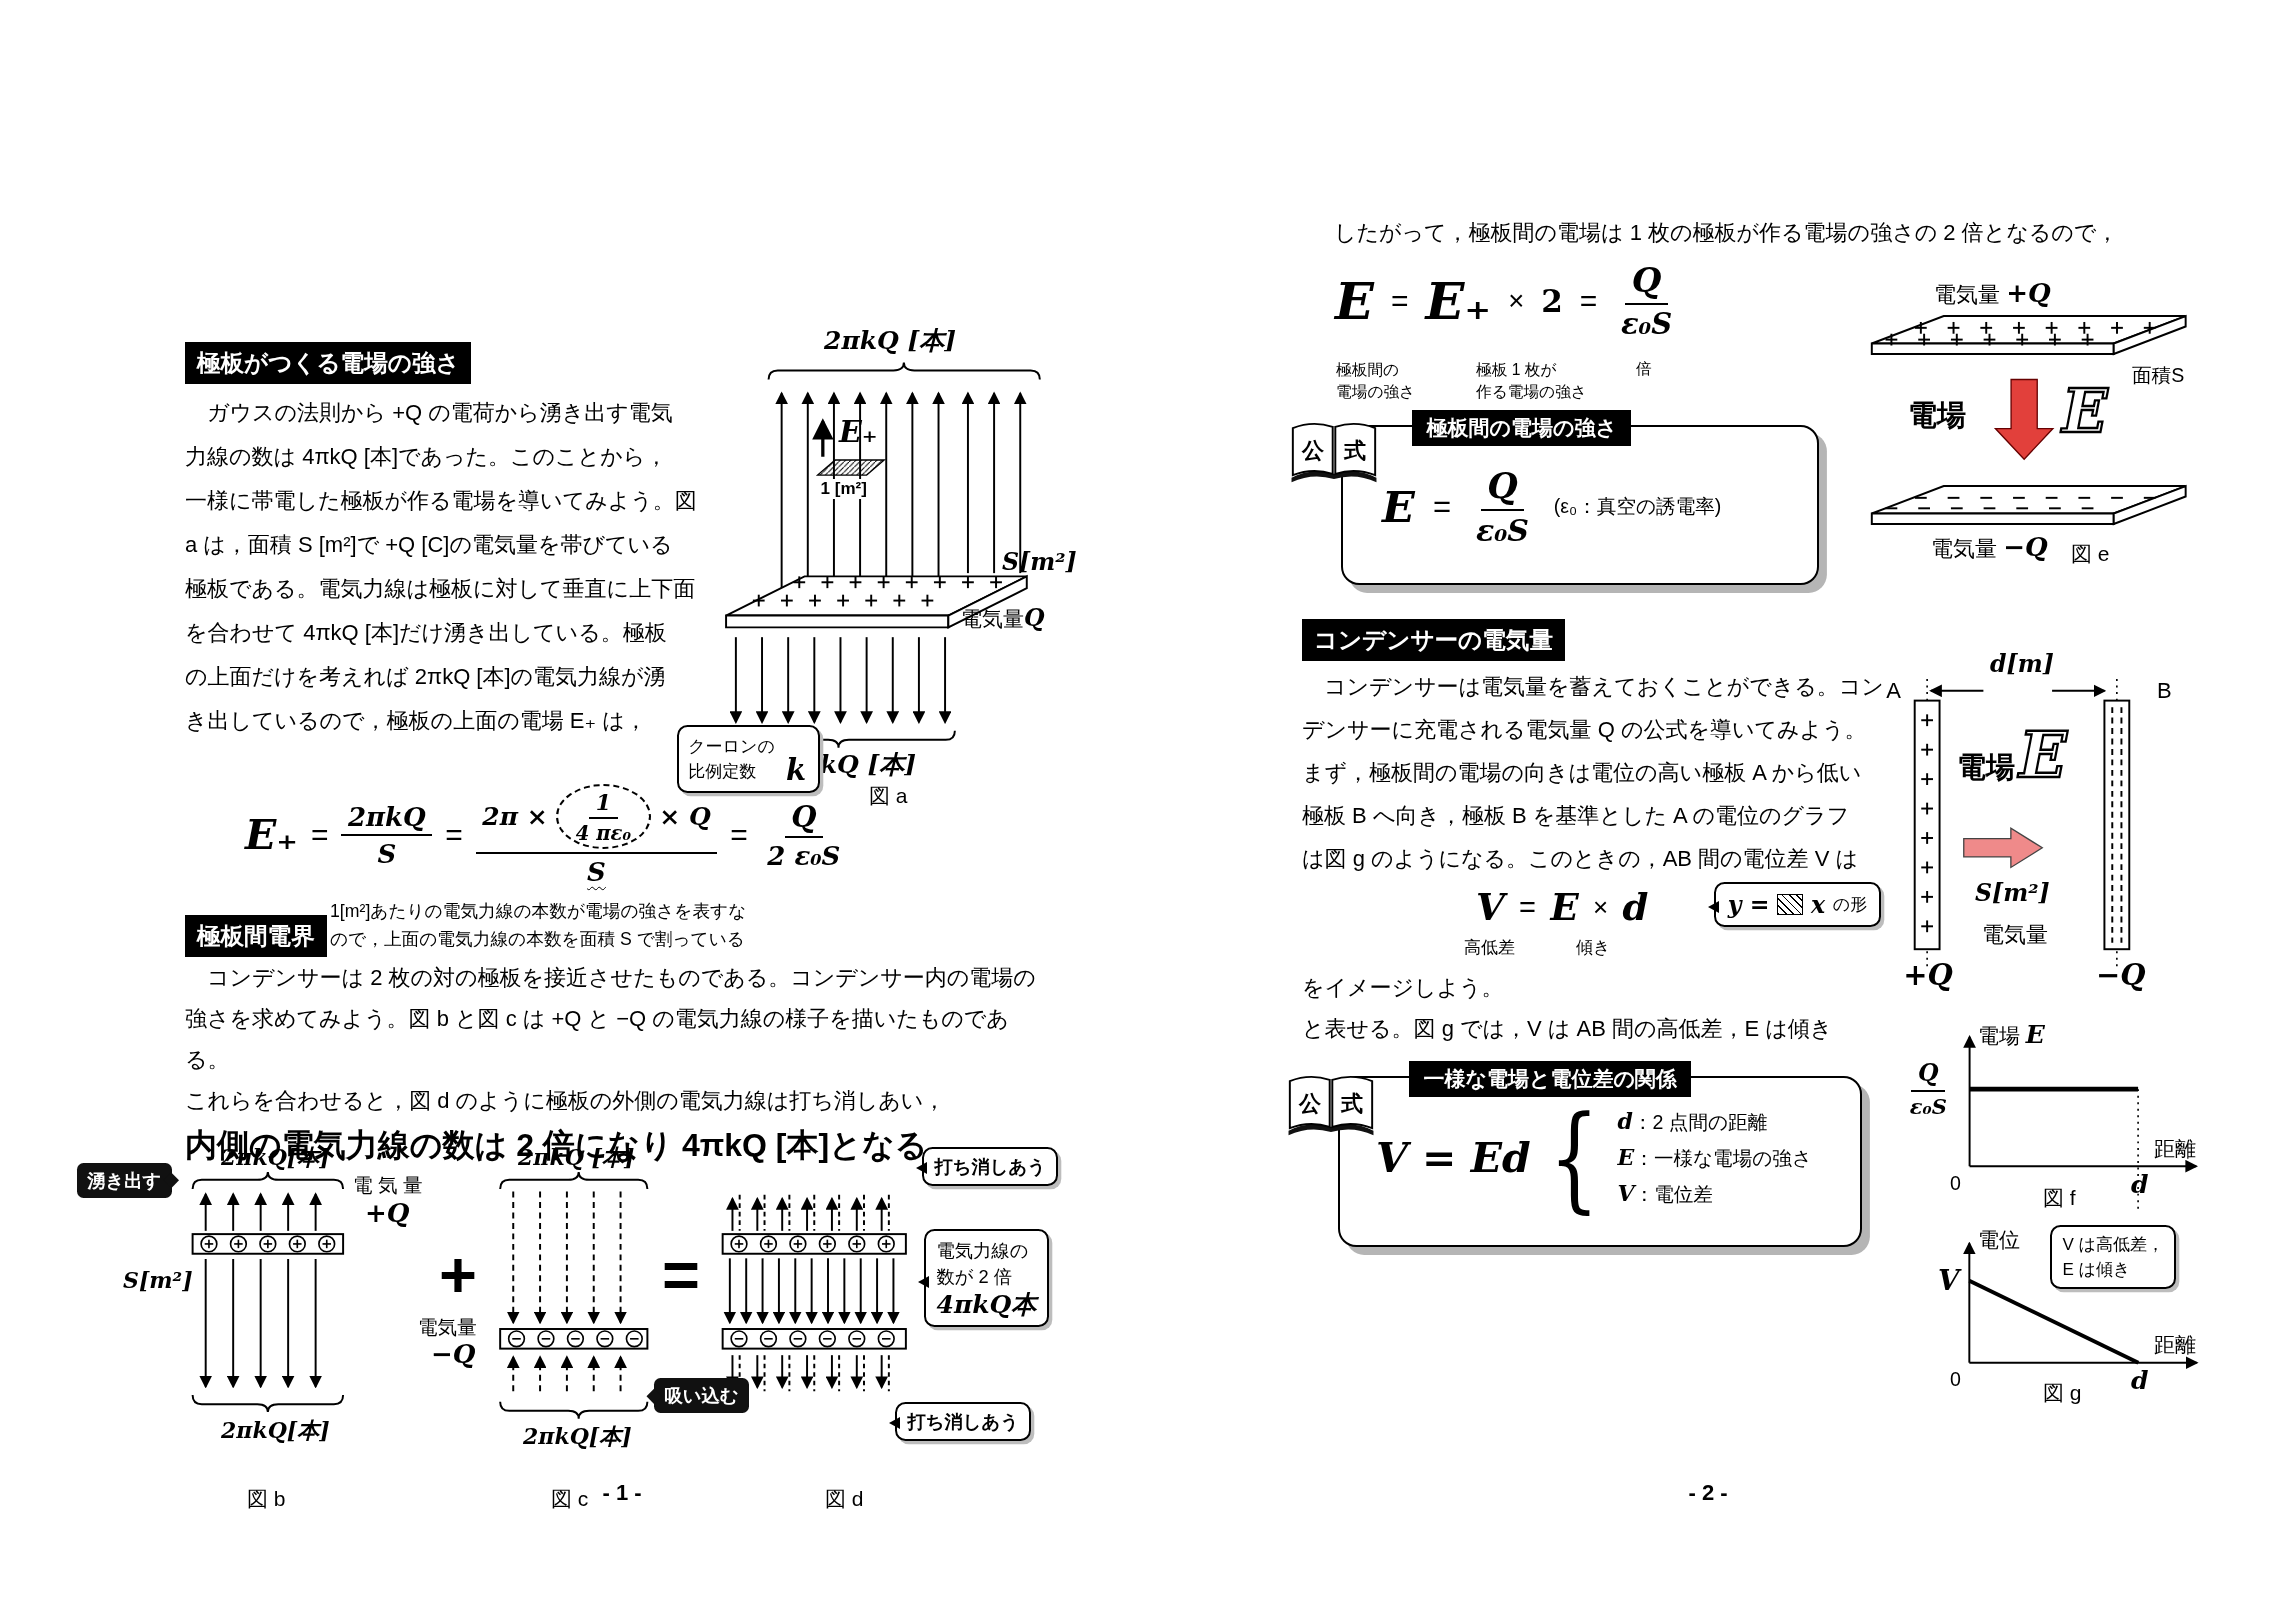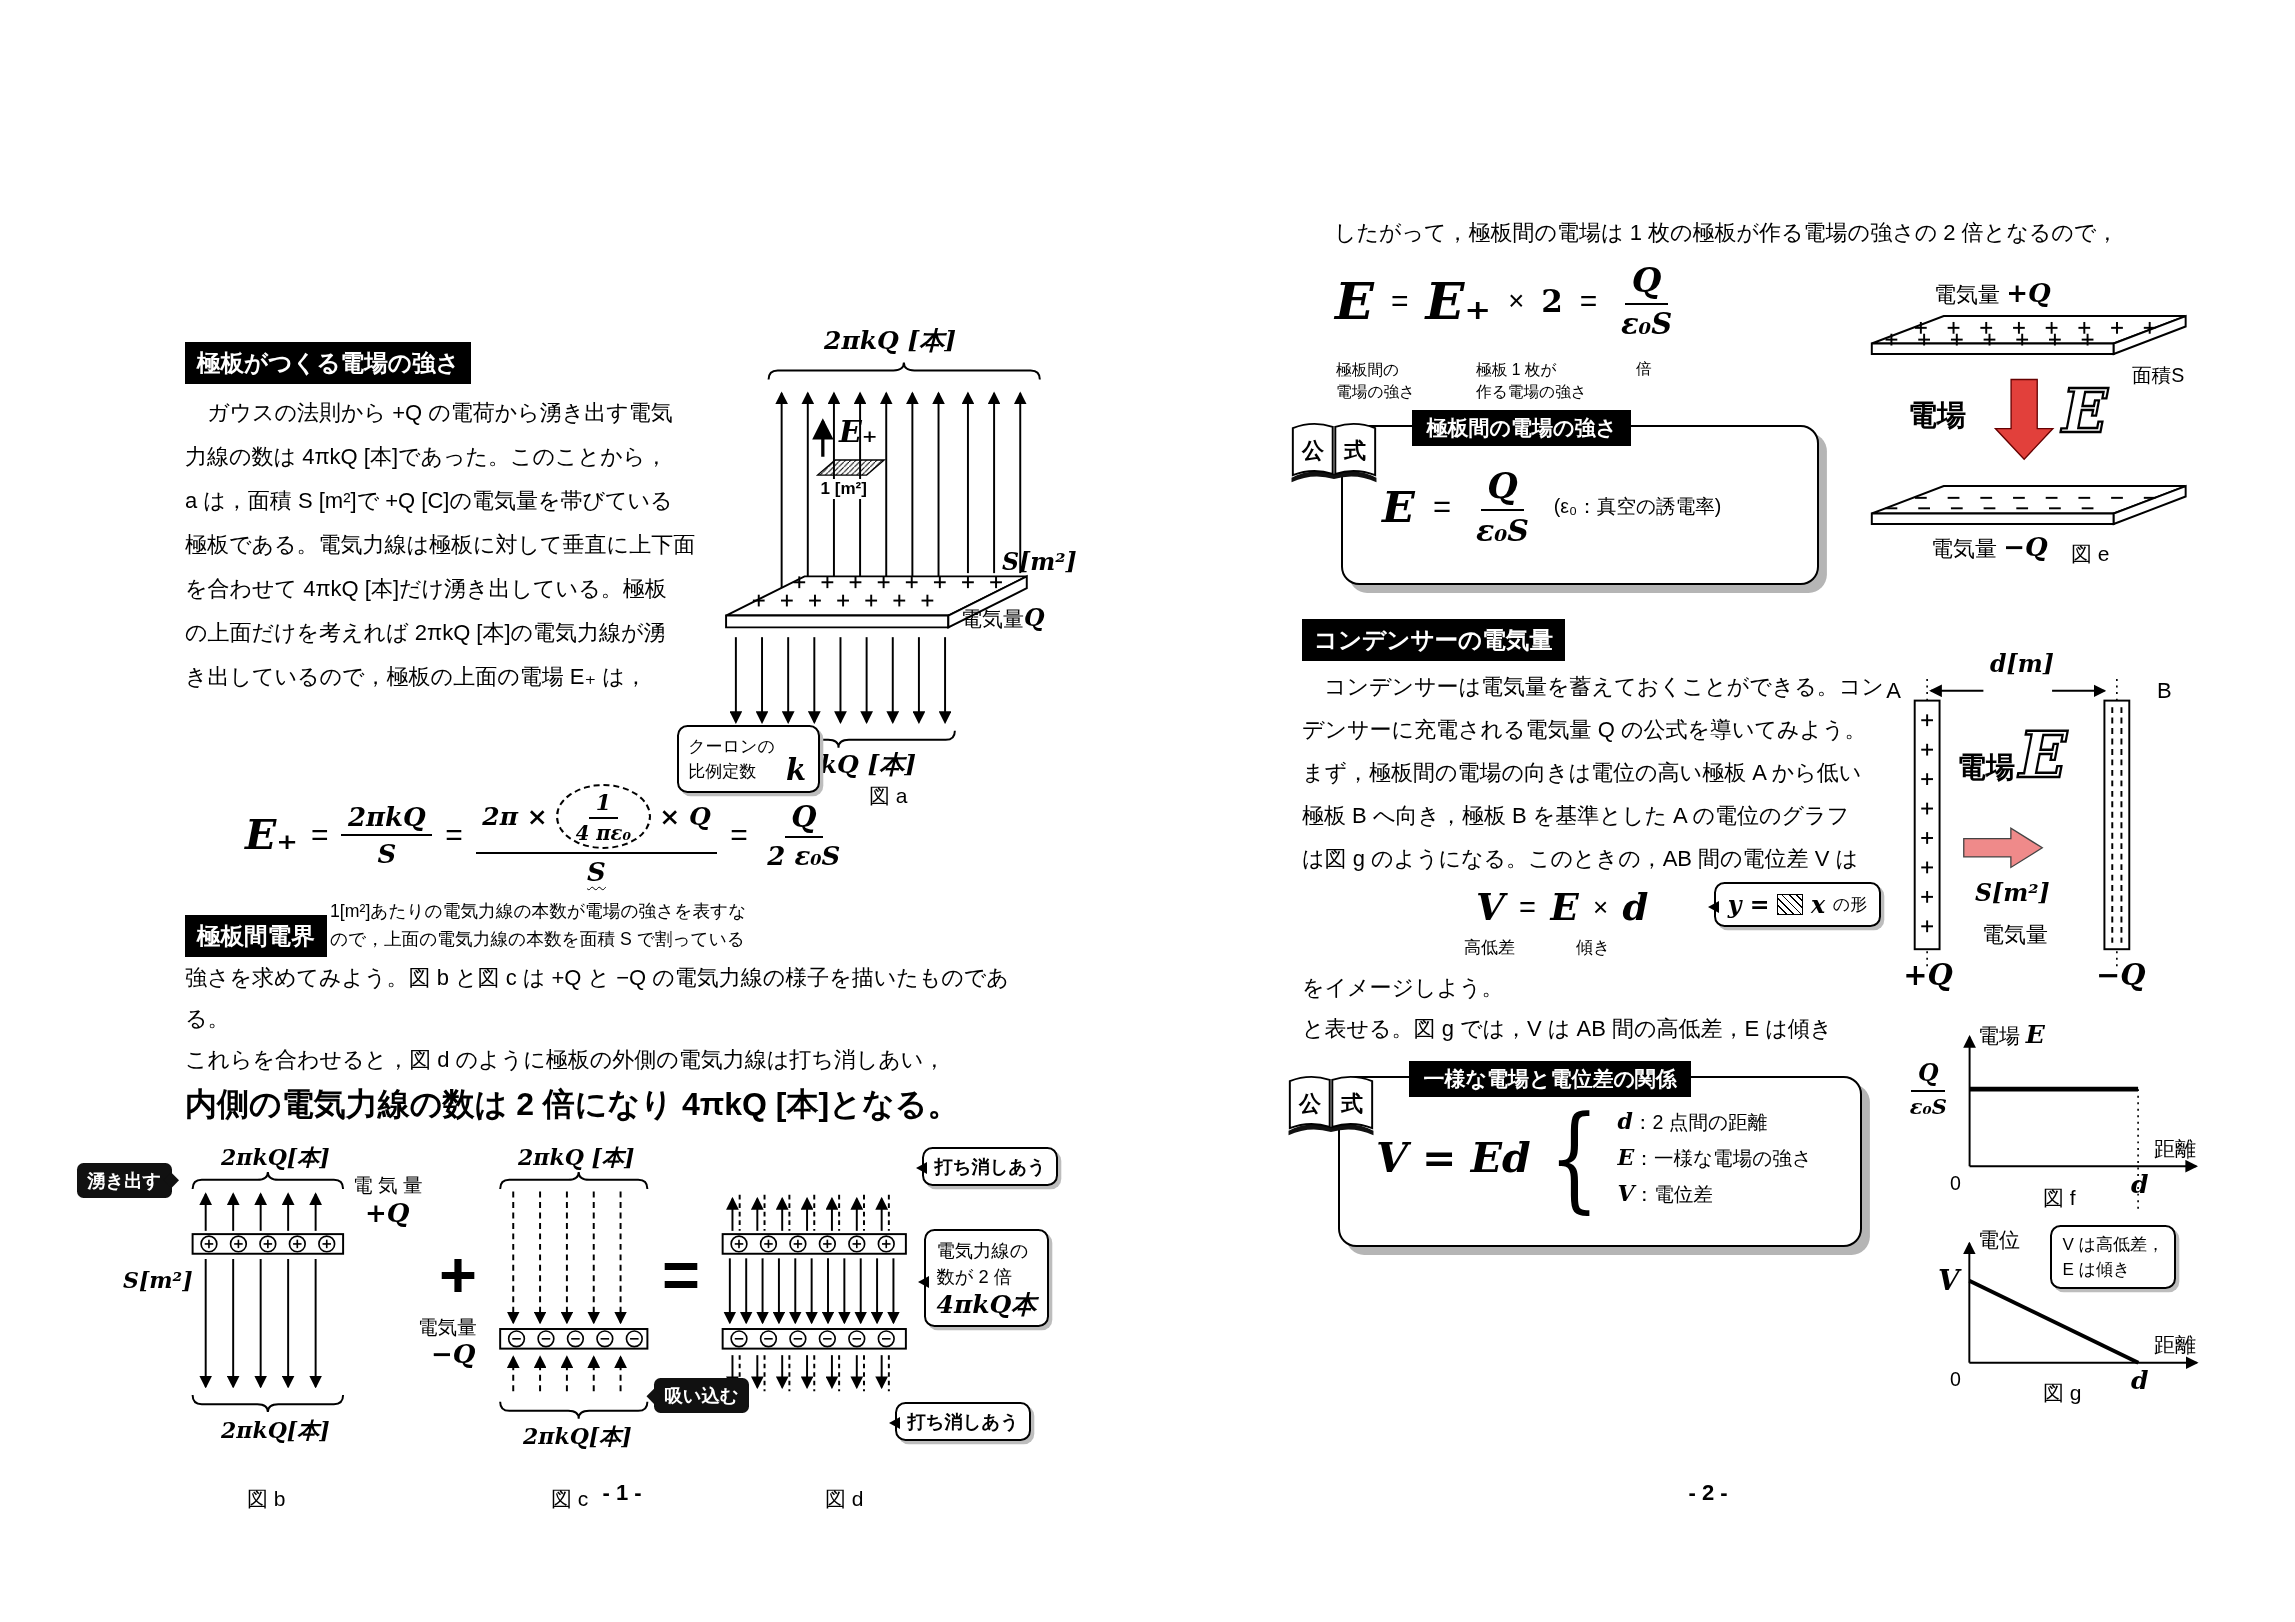--- a/index.html
+++ b/index.html
@@ -83,20 +83,21 @@
         </g>
 </defs>
 </svg>
 
 
 <div class="shead" style="left:185px;top:342px">極板がつくる電場の強さ</div>
 
 <div class="abs" style="left:185px;top:391px;width:523px;font-size:22px;line-height:44px">
   <div class="ind">ガウスの法則から +Q の電荷から湧き出す電気</div>
   <div>力線の数は 4πkQ [本]であった。このことから，</div>
+  <div>一様に帯電した極板が作る電場を導いてみよう。図</div>
   <div>a は，面積 S [m²]で +Q [C]の電気量を帯びている</div>
   <div>極板である。電気力線は極板に対して垂直に上下面</div>
   <div>を合わせて 4πkQ [本]だけ湧き出している。極板</div>
   <div>の上面だけを考えれば 2πkQ [本]の電気力線が湧</div>
   <div>き出しているので，極板の上面の電場 E₊ は，</div>
 </div>
 
 <div class="abs" style="left:713px;top:324px;width:353px;height:487px">
   <svg class="abs" style="left:0;top:33px" width="353" height="393" viewBox="0 0 540 600">
     <path class="ln" d="M85,34 Q85,20 99,20 L276,20 Q292,20 292,8 Q292,20 308,20 L486,20 Q500,20 500,34"></path>
@@ -187,20 +188,21 @@
 </div>
 
 <div class="abs" style="left:330px;top:898px;font-size:17.7px;line-height:27.5px">
   <div>1[m²]あたりの電気力線の本数が電場の強さを表すな</div>
   <div>ので，上面の電気力線の本数を面積 S で割っている</div>
 </div>
 
 <div class="shead" style="left:185px;top:915px">極板間電界</div>
 
 <div class="abs" style="left:185px;top:957px;width:864px;font-size:22px;line-height:41px">
+  <div class="ind">コンデンサーは 2 枚の対の極板を接近させたものである。コンデンサー内の電場の</div>
   <div>強さを求めてみよう。図 b と図 c は +Q と −Q の電気力線の様子を描いたものである。</div>
   <div>これらを合わせると，図 d のように極板の外側の電気力線は打ち消しあい，</div>
   <div style="font-size:32px;font-weight:bold;margin-top:3.9px">内側の電気力線の数は 2 倍になり 4πkQ [本]となる。</div>
 </div>
 
 <div class="abs" style="left:65px;top:1139px;width:1047px;height:393px">
   <svg class="abs" style="left:0;top:0" width="1047" height="380" viewBox="0 0 1600 580">
 
     <path class="ln" d="M195,76 Q195,62 209,62 L294,62 Q310,62 310,50 Q310,62 326,62 L411,62 Q425,62 425,76"></path>
     <use href="#fbu" x="215" y="78"></use>

